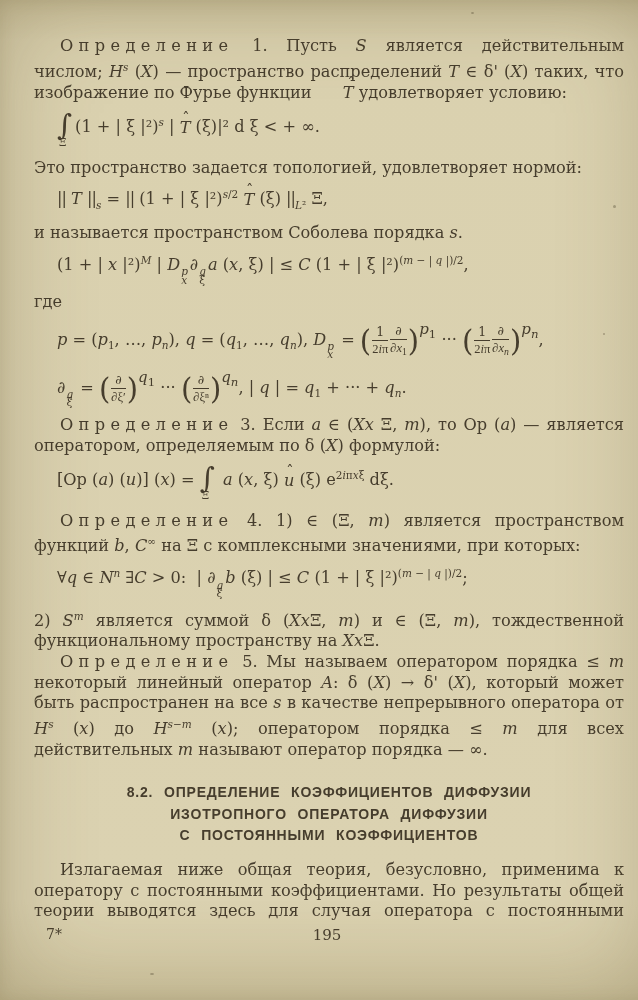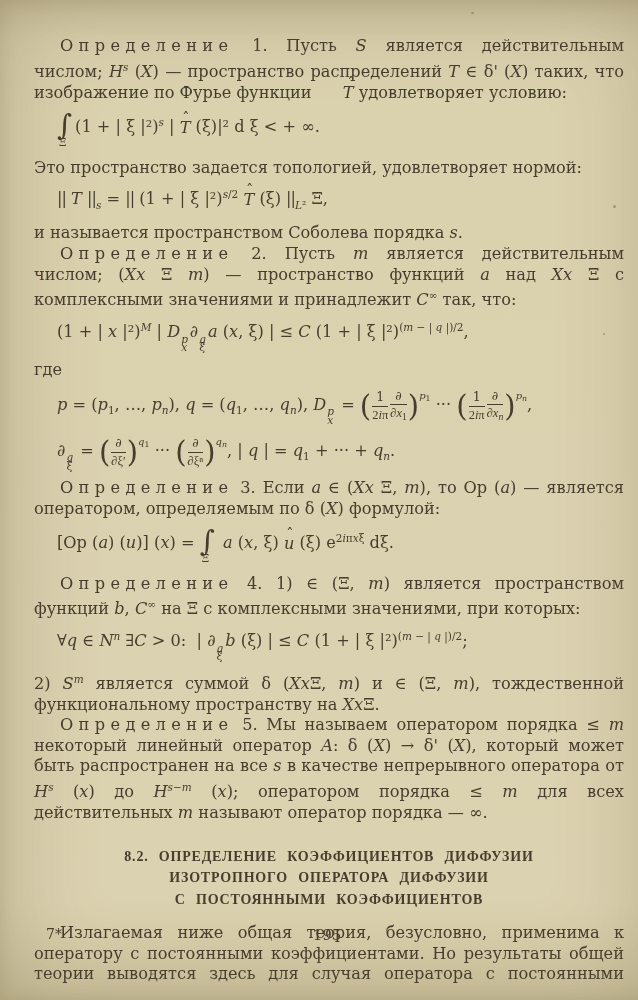--- a/index.html
+++ b/index.html
@@ -28,37 +28,37 @@
     font-size:16.2px; line-height:20.6px;
   }
   p { margin:0; }
   .ind { text-indent:26px; }
   .fill { text-align-last: justify; }
   .razr { letter-spacing:.33em; }
   .formula { margin:6px 0 8px 23px; text-align:left; white-space:nowrap; }
   .f-roomy { margin-top:9px; margin-bottom:11px; }
   sup { font-size:10.5px; }
   sub { font-size:10.5px; }
-  .hs { font-size:10px; vertical-align:11px; }
+  .hs { font-size:15px; vertical-align:11px; }
   .tsub { font-size:.78em; vertical-align:-.32em; }
   .hat { position:relative; display:inline-block; }
   .hx { position:absolute; left:58%; transform:translateX(-50%); top:-.66em; font-size:.9em; font-style:normal; }
   .int { display:inline-block; text-align:left; vertical-align:-13px; margin-right:3px; }
   .isym { display:block; font-size:29px; line-height:25px; }
   .ilim { display:block; font-size:10.5px; line-height:9px; margin-left:2px; }
   .ss { display:inline-flex; flex-direction:column; vertical-align:-5px; font-size:10.5px; line-height:8.5px; margin:0 2px 0 1px; }
   .ss-t,.ss-b { display:block; }
   .fr { display:inline-block; text-align:center; vertical-align:middle; font-size:12.5px; line-height:1; margin:0 1px; }
   .nu { display:block; border-bottom:1px solid currentColor; padding:1px 3px 2px; }
   .de { display:block; padding-top:2px;font-family:Liberation Serif, serif; }
   .bp { font-size:29px; vertical-align:middle; line-height:0; }
   .dbar { letter-spacing:-1px; font-style:normal; }
   .sect {
     text-align:center;
-    font-family:Liberation Serif, serif;
+    font-family:Liberation Sans, sans-serif;
     font-weight:bold;
     font-size:14px; line-height:21.5px;
     letter-spacing:.8px; word-spacing:6px;
     margin:22px 0 13px;
   }
   .footer-sig { position:absolute; left:46px; top:926px; font-size:14px; }
   .footer-page { position:absolute; left:0; right:0; top:926px; text-align:center; font-size:15px; }
   .speck { position:absolute; background:rgba(70,60,40,.35); border-radius:50%; pointer-events:none; }
 </style>
 </head>
@@ -67,21 +67,20 @@
 <div class="page">
   <div class="content">
 
     <p class="ind"><span class="razr">Определение</span> 1. Пусть <i>S</i> является действительным числом; <i>H</i><sup><i>s</i></sup> (<i>X</i>) — пространство распределений <i>T</i> ∈ δ' (<i>X</i>) таких, что изображение по Фурье функции <span class="hat"><i>T</i><span class="hx">ˆ</span></span> удовлетворяет условию:</p>
     <div class="formula f-roomy"><span class="int"><span class="isym">∫</span><span class="ilim">Ξ</span></span>(1 + | ξ |²)<sup><i>s</i></sup> | <span class="hat"><i>T</i><span class="hx">ˆ</span></span> (ξ)|² d ξ &lt; + ∞.</div>
 
     <p>Это пространство задается топологией, удовлетворяет нормой:</p>
     <div class="formula"><span class="dbar">||</span> <i>T</i> <span class="dbar">||</span><sub><i>s</i></sub> = <span class="dbar">||</span> (1 + | ξ |²)<sup><i>s</i>/2</sup> <span class="hat"><i>T</i><span class="hx">ˆ</span></span> (ξ) <span class="dbar">||</span><sub><i>L</i>²</sub> Ξ,</div>
 
     <p>и называется пространством Соболева порядка <i>s</i>.</p>
-    <p class="ind"><span class="razr">Определение</span> 2. Пусть <i>m</i> является действительным числом; (<i>Xx</i> Ξ <i>m</i>) — пространство функций <i>a</i> над <i>Xx</i> Ξ с комплексными значениями и принадлежит <i>C</i><sup>∞</sup> так, что:</p>
 
     <div class="formula">(1 + | <i>x</i> |²)<sup><i>M</i></sup> | <i>D</i><span class="ss">
           <span class="ss-t"><i>p</i></span>
           <span class="ss-b"><i>x</i></span>
         </span>∂<span class="ss">
           <span class="ss-t"><i>q</i></span>
           <span class="ss-b">ξ</span>
         </span><i>a</i> (<i>x</i>, ξ) | ≤ <i>C</i> (1 + | ξ |²)<sup>(<i>m</i> − | <i>q</i> |)/2</sup>,</div>
 
     <p>где</p>

